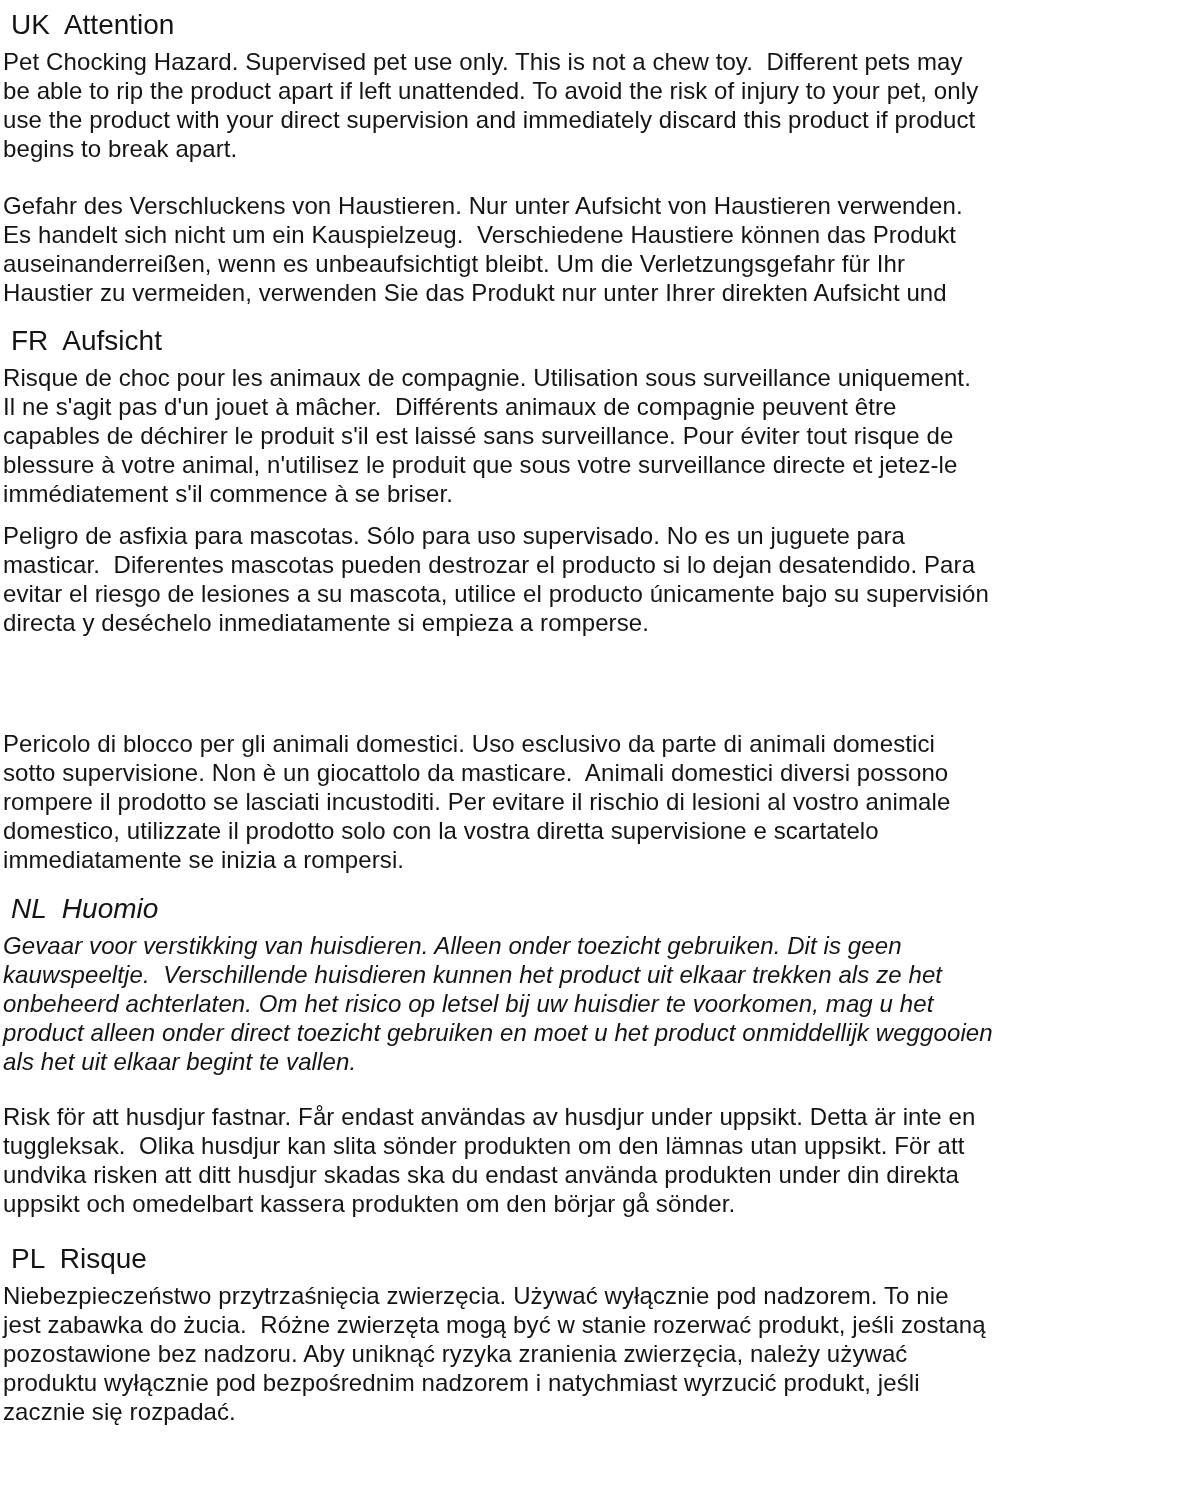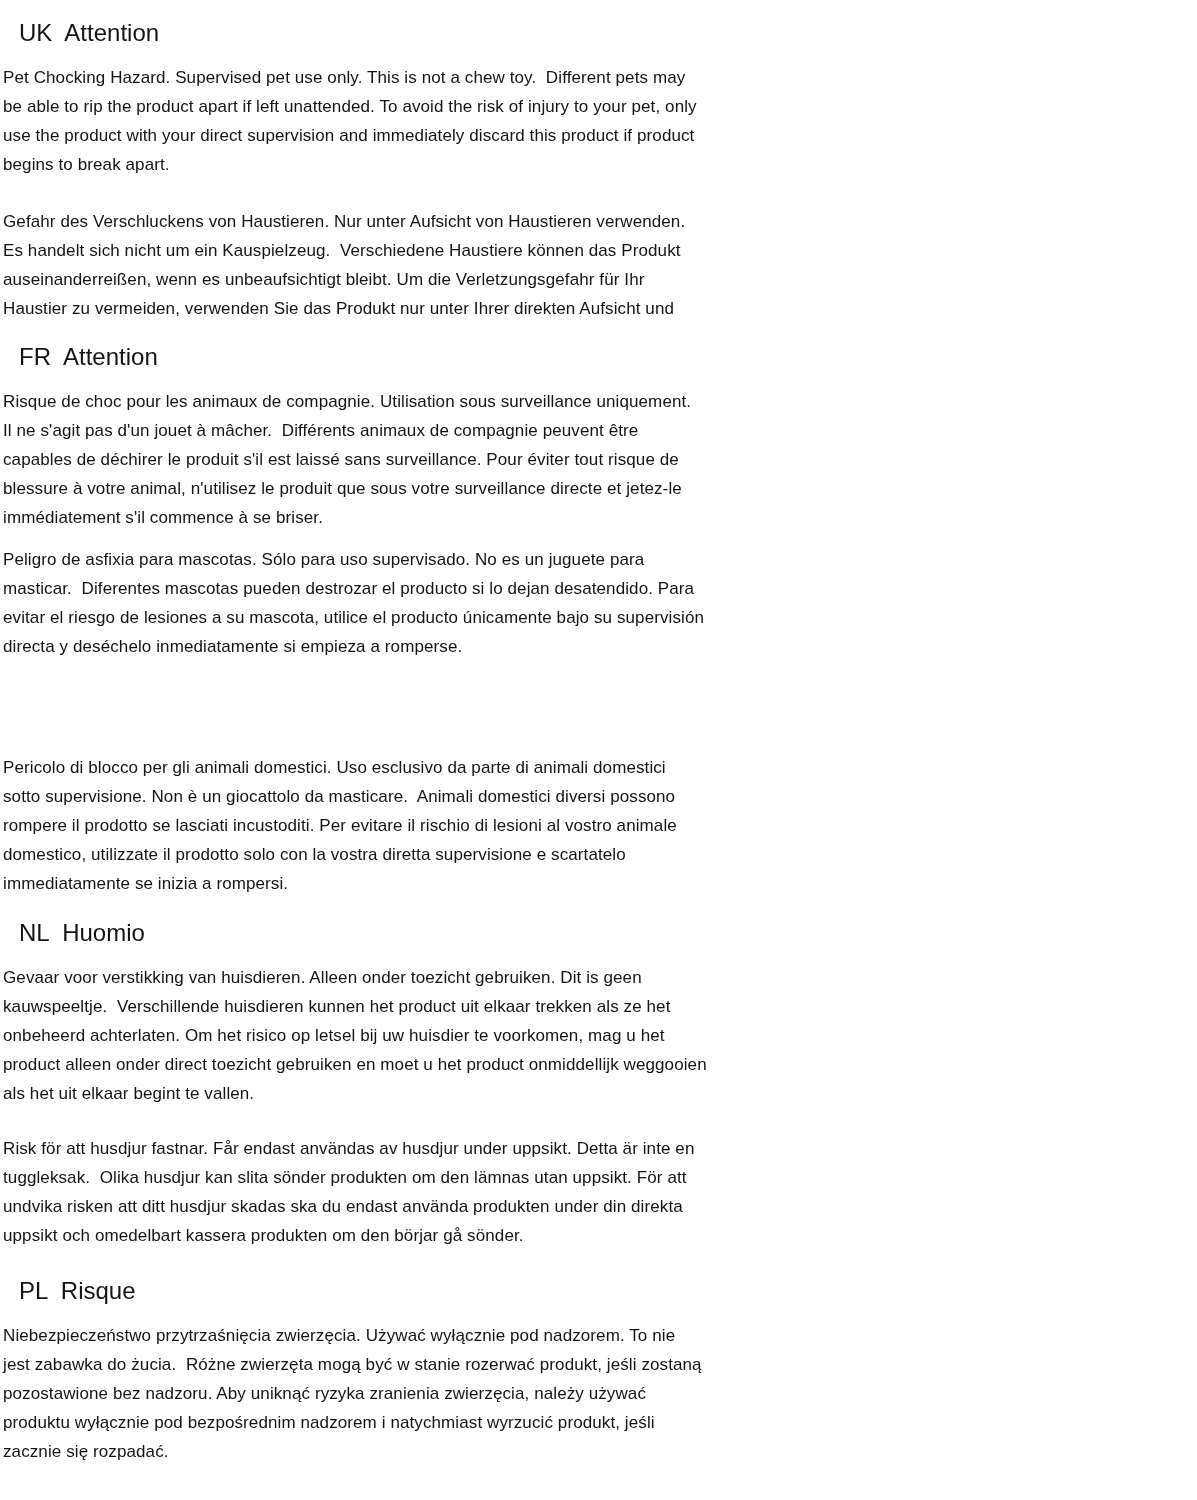--- a/index.html
+++ b/index.html
@@ -20,33 +20,33 @@
   }
   section.warning-section {
     display: block;
   }
   
   section.warning-section:nth-of-type(1) { margin-bottom: 28px; }
   section.warning-section:nth-of-type(2) { margin-bottom: 19px; }
   section.warning-section:nth-of-type(3) { margin-bottom: 13px; }
   section.warning-section:nth-of-type(4) { margin-bottom: 92px; }
   section.warning-section:nth-of-type(5) { margin-bottom: 20px; }
-  section.warning-section:nth-of-type(6) { margin-bottom: 26px; }
+  section.warning-section:nth-of-type(6) { margin-bottom: 26px; font-style: italic; }
   section.warning-section:nth-of-type(7) { margin-bottom: 26px; }
   section.warning-section:nth-of-type(8) { margin-bottom: 0; }
   h2.section-heading {
-    margin: 16px;
-    font-size: 24px;
+    margin: 8px;
+    font-size: 28px;
     line-height: 29px;
     font-weight: 400;
     white-space: pre-wrap;
   }
   p.section-body {
     margin: 0;
-    font-size: 17px;
+    font-size: 24px;
     line-height: 29px;
     font-weight: 400;
     white-space: pre-wrap;
     letter-spacing: 0.1px;
   }
 </style>
 </head>
 <body>
 
 <div class="doc">
@@ -60,21 +60,21 @@
   </section>
 
   <section class="warning-section">
     <p class="section-body">Gefahr des Verschluckens von Haustieren. Nur unter Aufsicht von Haustieren verwenden.
 Es handelt sich nicht um ein Kauspielzeug.  Verschiedene Haustiere können das Produkt
 auseinanderreißen, wenn es unbeaufsichtigt bleibt. Um die Verletzungsgefahr für Ihr
 Haustier zu vermeiden, verwenden Sie das Produkt nur unter Ihrer direkten Aufsicht und</p>
   </section>
 
   <section class="warning-section">
-    <h2 class="section-heading">FR  Attention</h2>
+    <h2 class="section-heading">FR  Aufsicht</h2>
     <p class="section-body">Risque de choc pour les animaux de compagnie. Utilisation sous surveillance uniquement.
 Il ne s'agit pas d'un jouet à mâcher.  Différents animaux de compagnie peuvent être
 capables de déchirer le produit s'il est laissé sans surveillance. Pour éviter tout risque de
 blessure à votre animal, n'utilisez le produit que sous votre surveillance directe et jetez-le
 immédiatement s'il commence à se briser.</p>
   </section>
 
   <section class="warning-section">
     <p class="section-body">Peligro de asfixia para mascotas. Sólo para uso supervisado. No es un juguete para
 masticar.  Diferentes mascotas pueden destrozar el producto si lo dejan desatendido. Para

